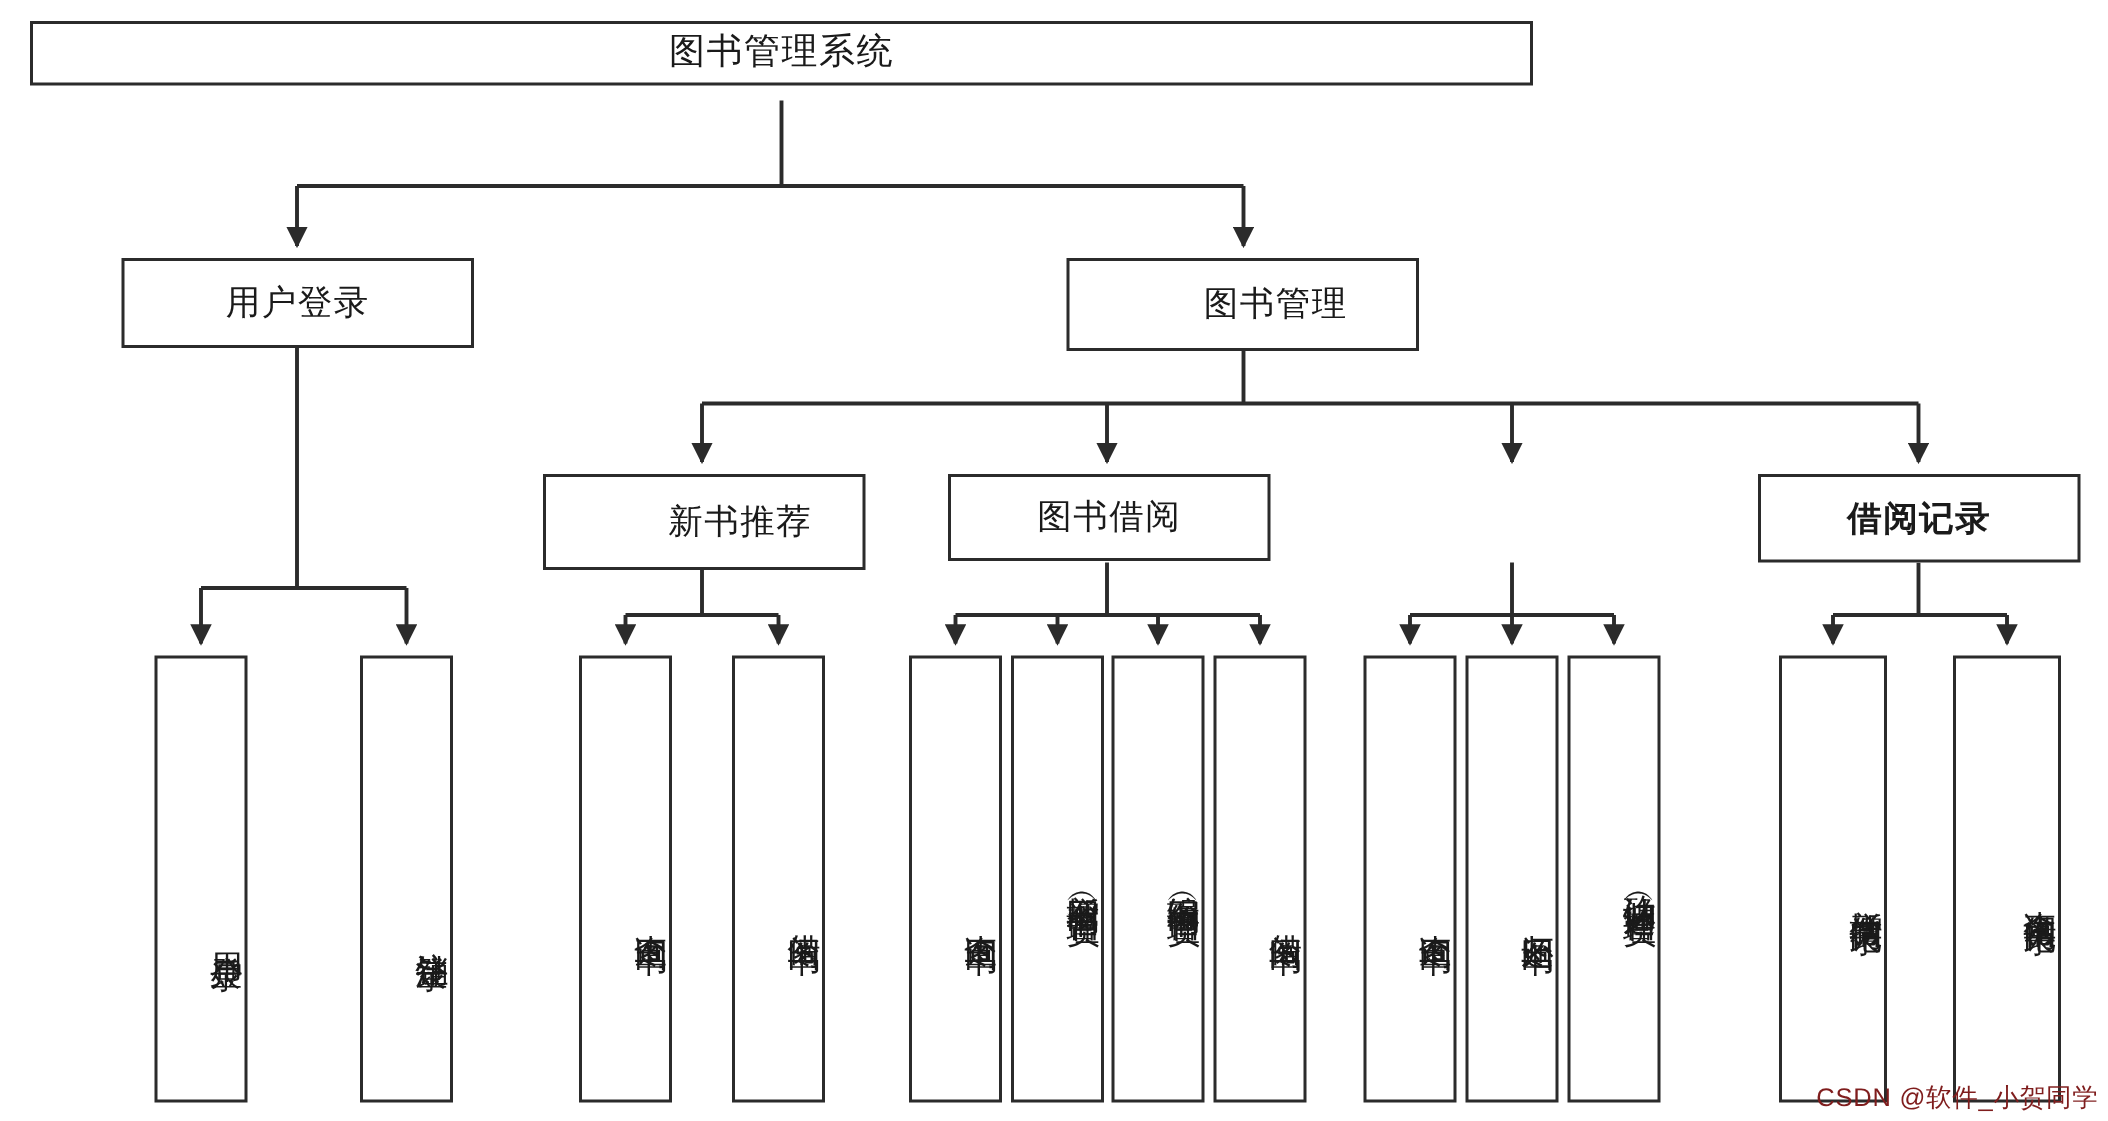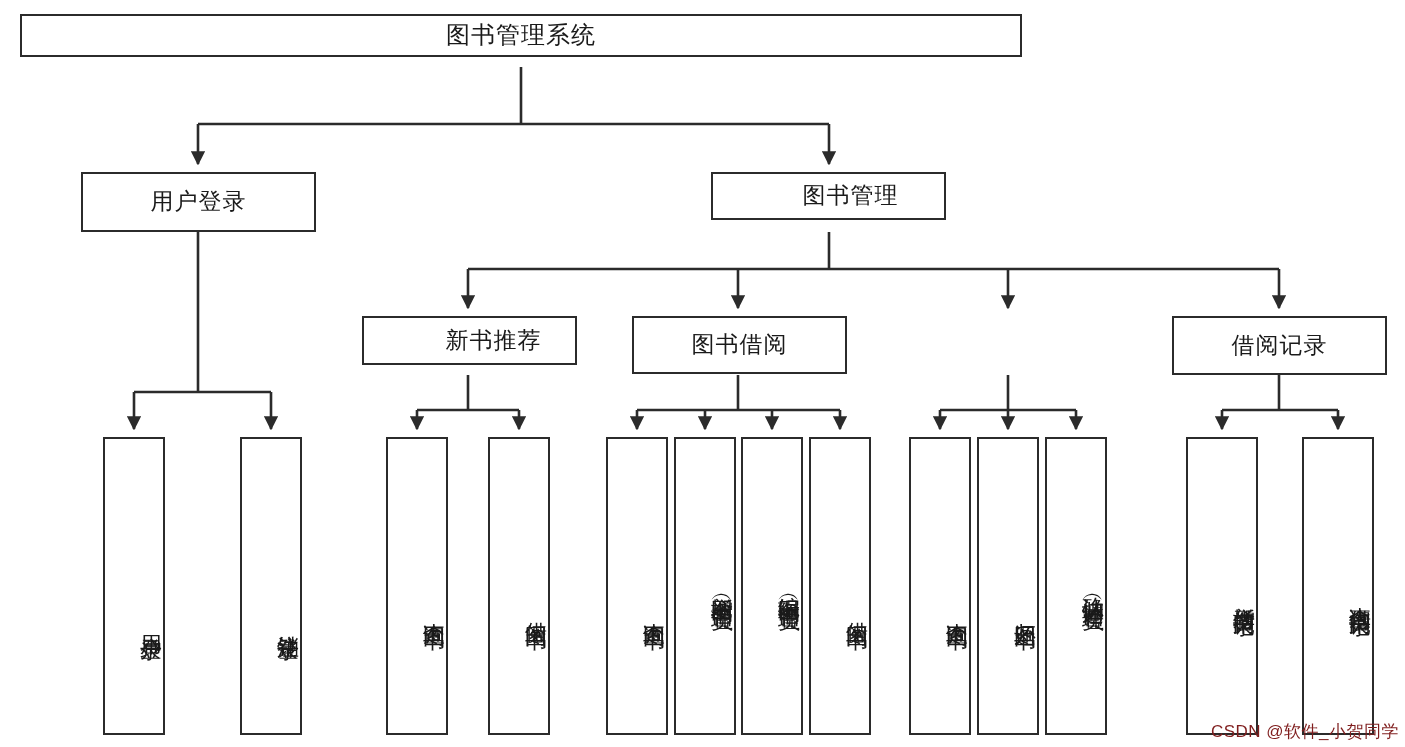--- a/index.html
+++ b/index.html
@@ -135,31 +135,31 @@
     </g>
   </svg>
 
   <div class="node node-h node-root" style="left:20px; top:14px; width:1002px; height:43px;">
     <span>图书管理系统</span>
   </div>
 
   <div class="node node-h" style="left:81px; top:172px; width:235px; height:60px;">
     <span>用户登录</span>
   </div>
-  <div class="node node-h" style="left:711px; top:172px; width:235px; height:48px;padding-left:44px;">
+  <div class="node node-h" style="left:711px; top:172px; width:235px; height:62px;padding-left:44px;">
     <span>图书管理</span>
   </div>
 
-  <div class="node node-h" style="left:362px; top:316px; width:215px; height:49px;padding-left:48px;">
+  <div class="node node-h" style="left:362px; top:316px; width:215px; height:64px;padding-left:48px;">
     <span>新书推荐</span>
   </div>
   <div class="node node-h" style="left:632px; top:316px; width:215px; height:58px;">
     <span>图书借阅</span>
   </div>
-  <div class="node node-h" style="left:1172px; top:316px; width:215px; height:59px;">
+  <div class="node node-h" style="left:1172px; top:316px; width:215px; height:59px;font-weight:bold;">
     <span>借阅记录</span>
   </div>
 
   <div class="node node-v pad-top-lg" style="left:103px; top:437px; width:62px; height:298px;">
     <span>用户登录</span>
   </div>
   <div class="node node-v pad-top-lg" style="left:240px; top:437px; width:62px; height:298px;">
     <span>注销登录</span>
   </div>
 

